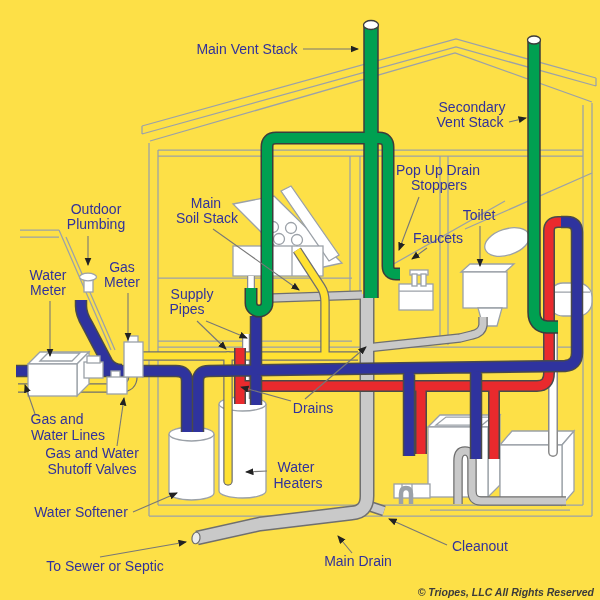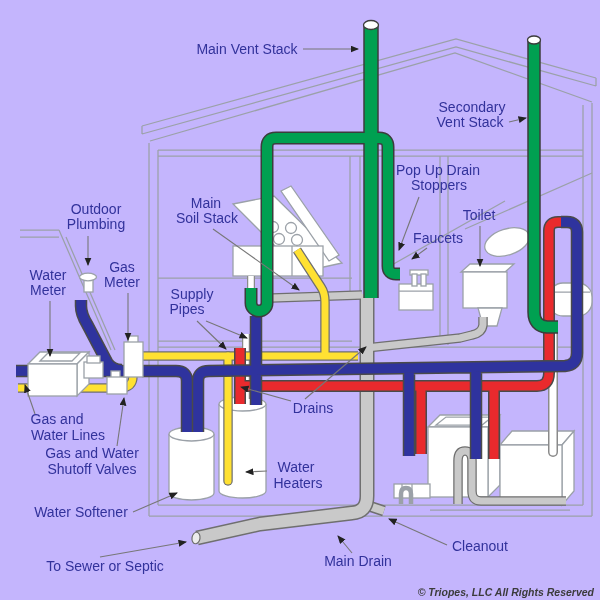--- a/index.html
+++ b/index.html
@@ -1,16 +1,16 @@
 <!DOCTYPE html>
 <html><head>
 <meta charset="utf-8">
 <style>
   html,body{margin:0;padding:0;background:#ffffff;}
-  .stage{position:relative;width:600px;height:600px;background:#c4b5fd;overflow:hidden;}
+  .stage{position:relative;width:600px;height:600px;background:#fde047;overflow:hidden;}
   svg{display:block;}
   .struct{stroke:#9ba1a8;stroke-width:1.25;fill:none;}
   .fixture{fill:#ffffff;stroke:#9ba1a8;stroke-width:1.3;}
   .lbl{font-family:"Liberation Sans",sans-serif;font-size:14px;fill:#32329B;}
   .copy{font-family:"Liberation Sans",sans-serif;font-size:10.5px;font-style:italic;font-weight:bold;fill:#3b3b3b;}
   .leader{stroke:#777777;stroke-width:1.1;fill:none;}
 </style>
 </head>
 <body>
 

